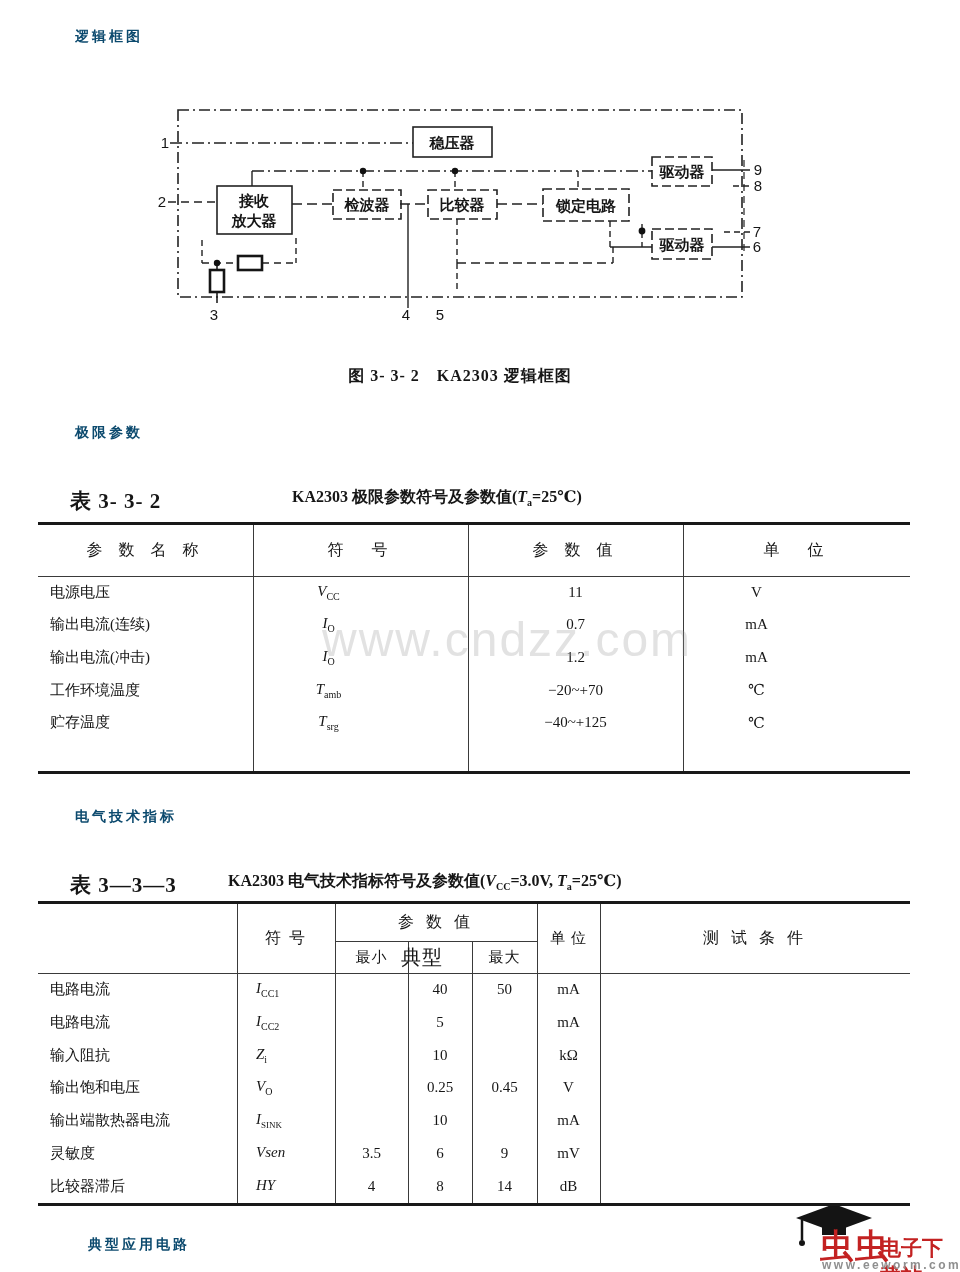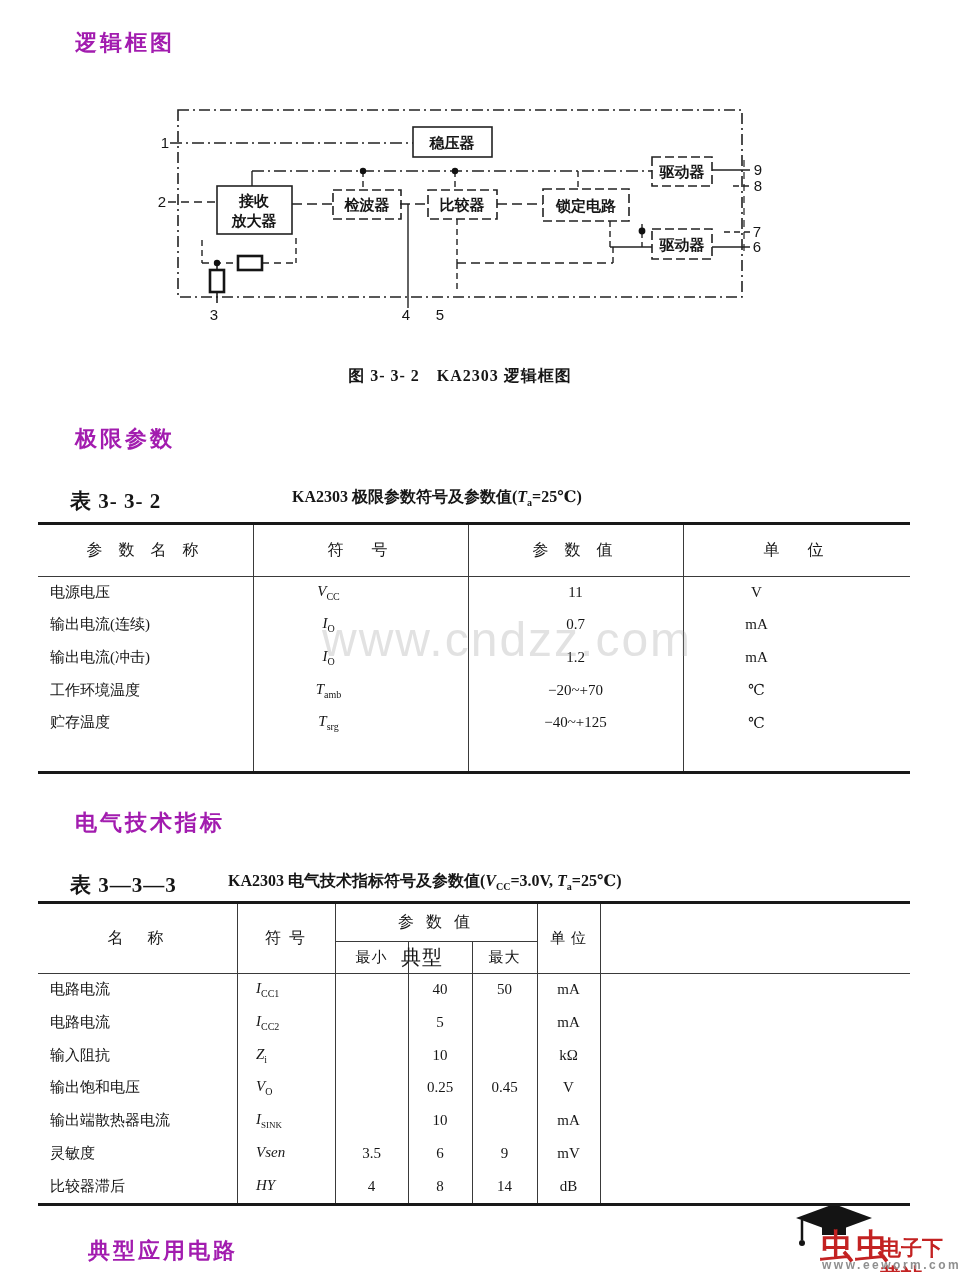--- a/index.html
+++ b/index.html
@@ -3,21 +3,21 @@
 <meta charset="utf-8">
 <style>
   html,body{margin:0;padding:0;}
   body{
     width:960px;height:1272px;background:#ffffff;position:relative;
     font-family:"Liberation Serif","DejaVu Serif",serif;color:#161616;
     overflow:hidden;
   }
   .sec-title{
     position:absolute;font-family:"Liberation Sans","DejaVu Sans",sans-serif;
-    font-weight:bold;font-size:22px;letter-spacing:3px;color:#a21caf;
+    font-weight:bold;font-size:14px;letter-spacing:3px;color:#0c4a6e;
   }
   .fig-caption{
     position:absolute;left:-20px;top:366px;width:960px;text-align:center;
     font-weight:bold;font-size:16px;letter-spacing:1px;
   }
   .tbl-label{position:absolute;font-weight:bold;font-size:21px;letter-spacing:1px;}
   .tbl-caption{position:absolute;font-weight:bold;font-size:16px;}
   .tbl-caption sub, .sym-sub{font-size:10px;}
   .sym{font-style:italic;}
   .watermark{
@@ -211,27 +211,27 @@
   <div class="vline" style="left:199px;"></div>
   <div class="vline" style="left:297px;"></div>
   <div class="vline" style="left:370px;top:37px;"></div>
   <div class="vline" style="left:434px;top:37px;"></div>
   <div class="vline" style="left:499px;"></div>
   <div class="vline" style="left:562px;"></div>
   <div class="hline" style="top:37px;left:297px;right:373px;"></div>
   <div class="hline" style="top:69px;"></div>
 
   <div style="position:relative;height:69px;">
-    <div class="hcell" style="left:0;top:0;width:199px;height:69px;">名　称</div>
     <div class="hcell" style="left:199px;top:0;width:98px;height:69px;letter-spacing:2px;">符 号</div>
     <div class="hcell" style="left:297px;top:0;width:202px;height:37px;">参 数 值</div>
     <div class="hcell" style="left:297px;top:37px;width:73px;height:32px;letter-spacing:1px;font-size:15px;">最小</div>
     <div class="hcell" style="left:352px;top:37px;width:64px;height:32px;letter-spacing:1px;font-size:20px;">典型</div>
     <div class="hcell" style="left:434px;top:37px;width:65px;height:32px;letter-spacing:1px;font-size:15px;">最大</div>
     <div class="hcell" style="left:499px;top:0;width:63px;height:69px;letter-spacing:1px;font-size:15px;">单 位</div>
+    <div class="hcell" style="left:562px;top:0;width:310px;height:69px;">测 试 条 件</div>
   </div>
 
   <div class="row t2row">
     <div class="c t2-name left">电路电流</div>
     <div class="c t2-sym"><span class="sym">I</span><sub class="sym-sub">CC1</sub></div>
     <div class="c t2-min"></div>
     <div class="c t2-typ">40</div>
     <div class="c t2-max">50</div>
     <div class="c t2-unit">mA</div>
     <div class="c t2-test"></div>

